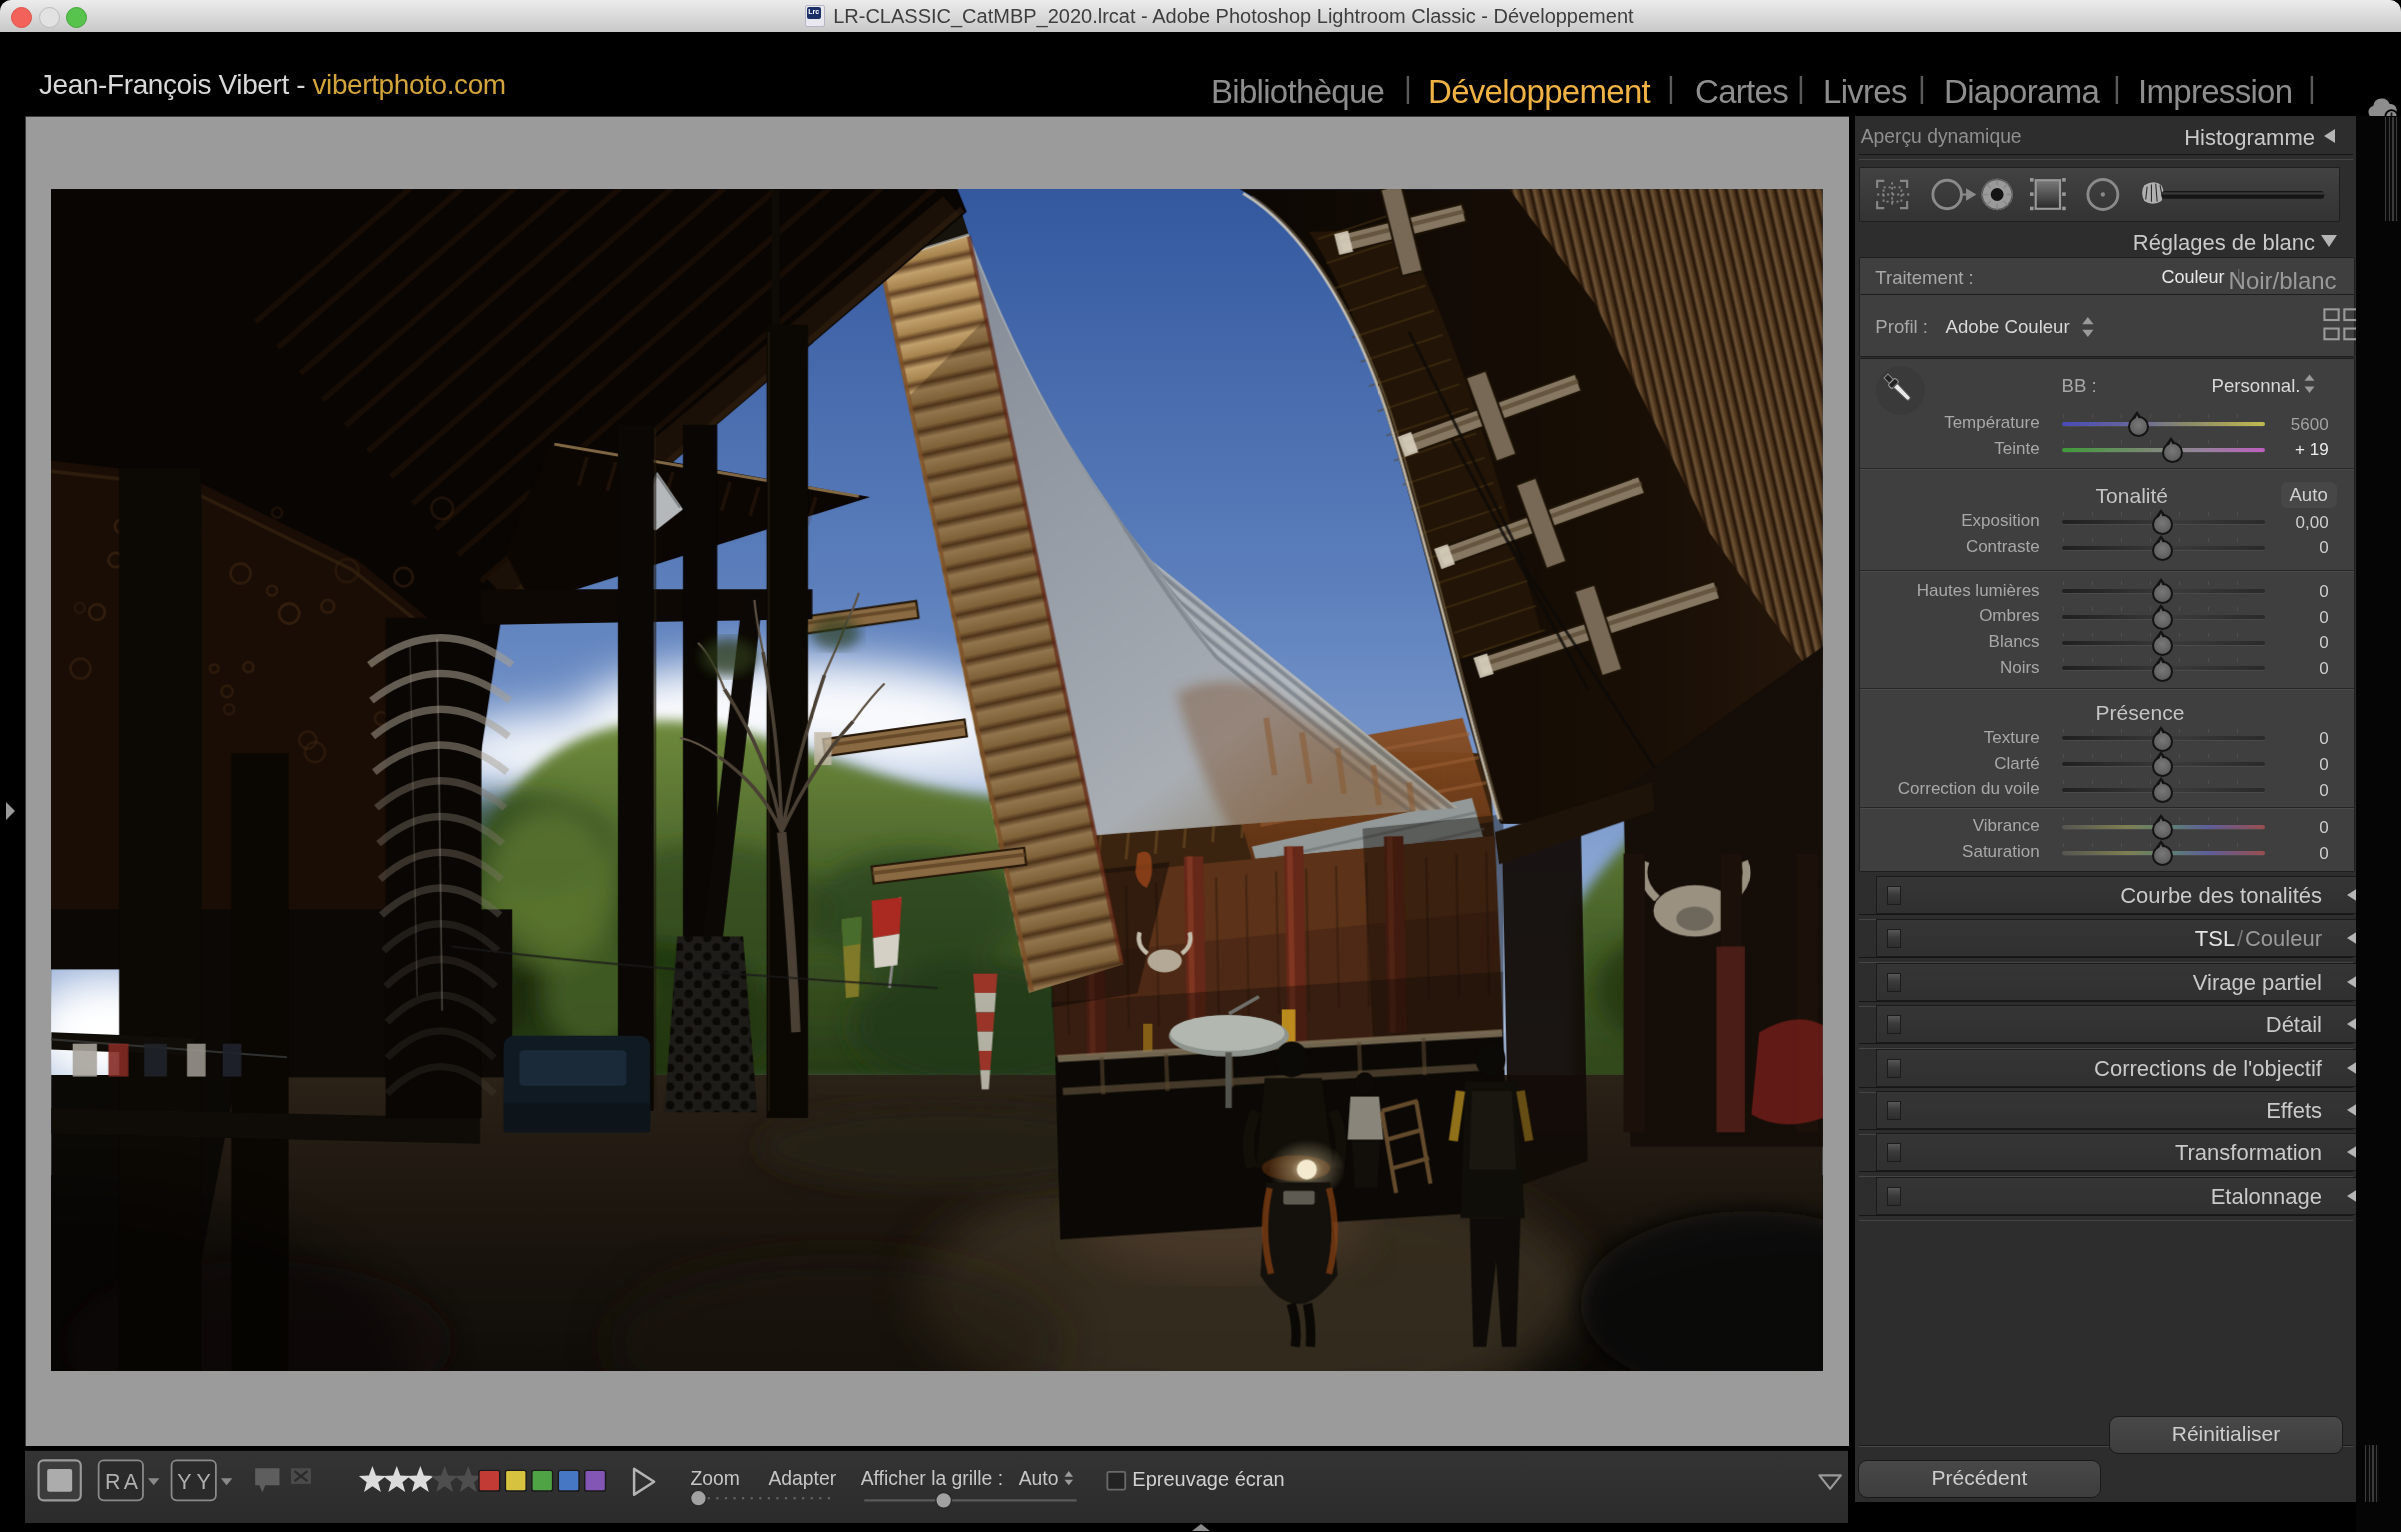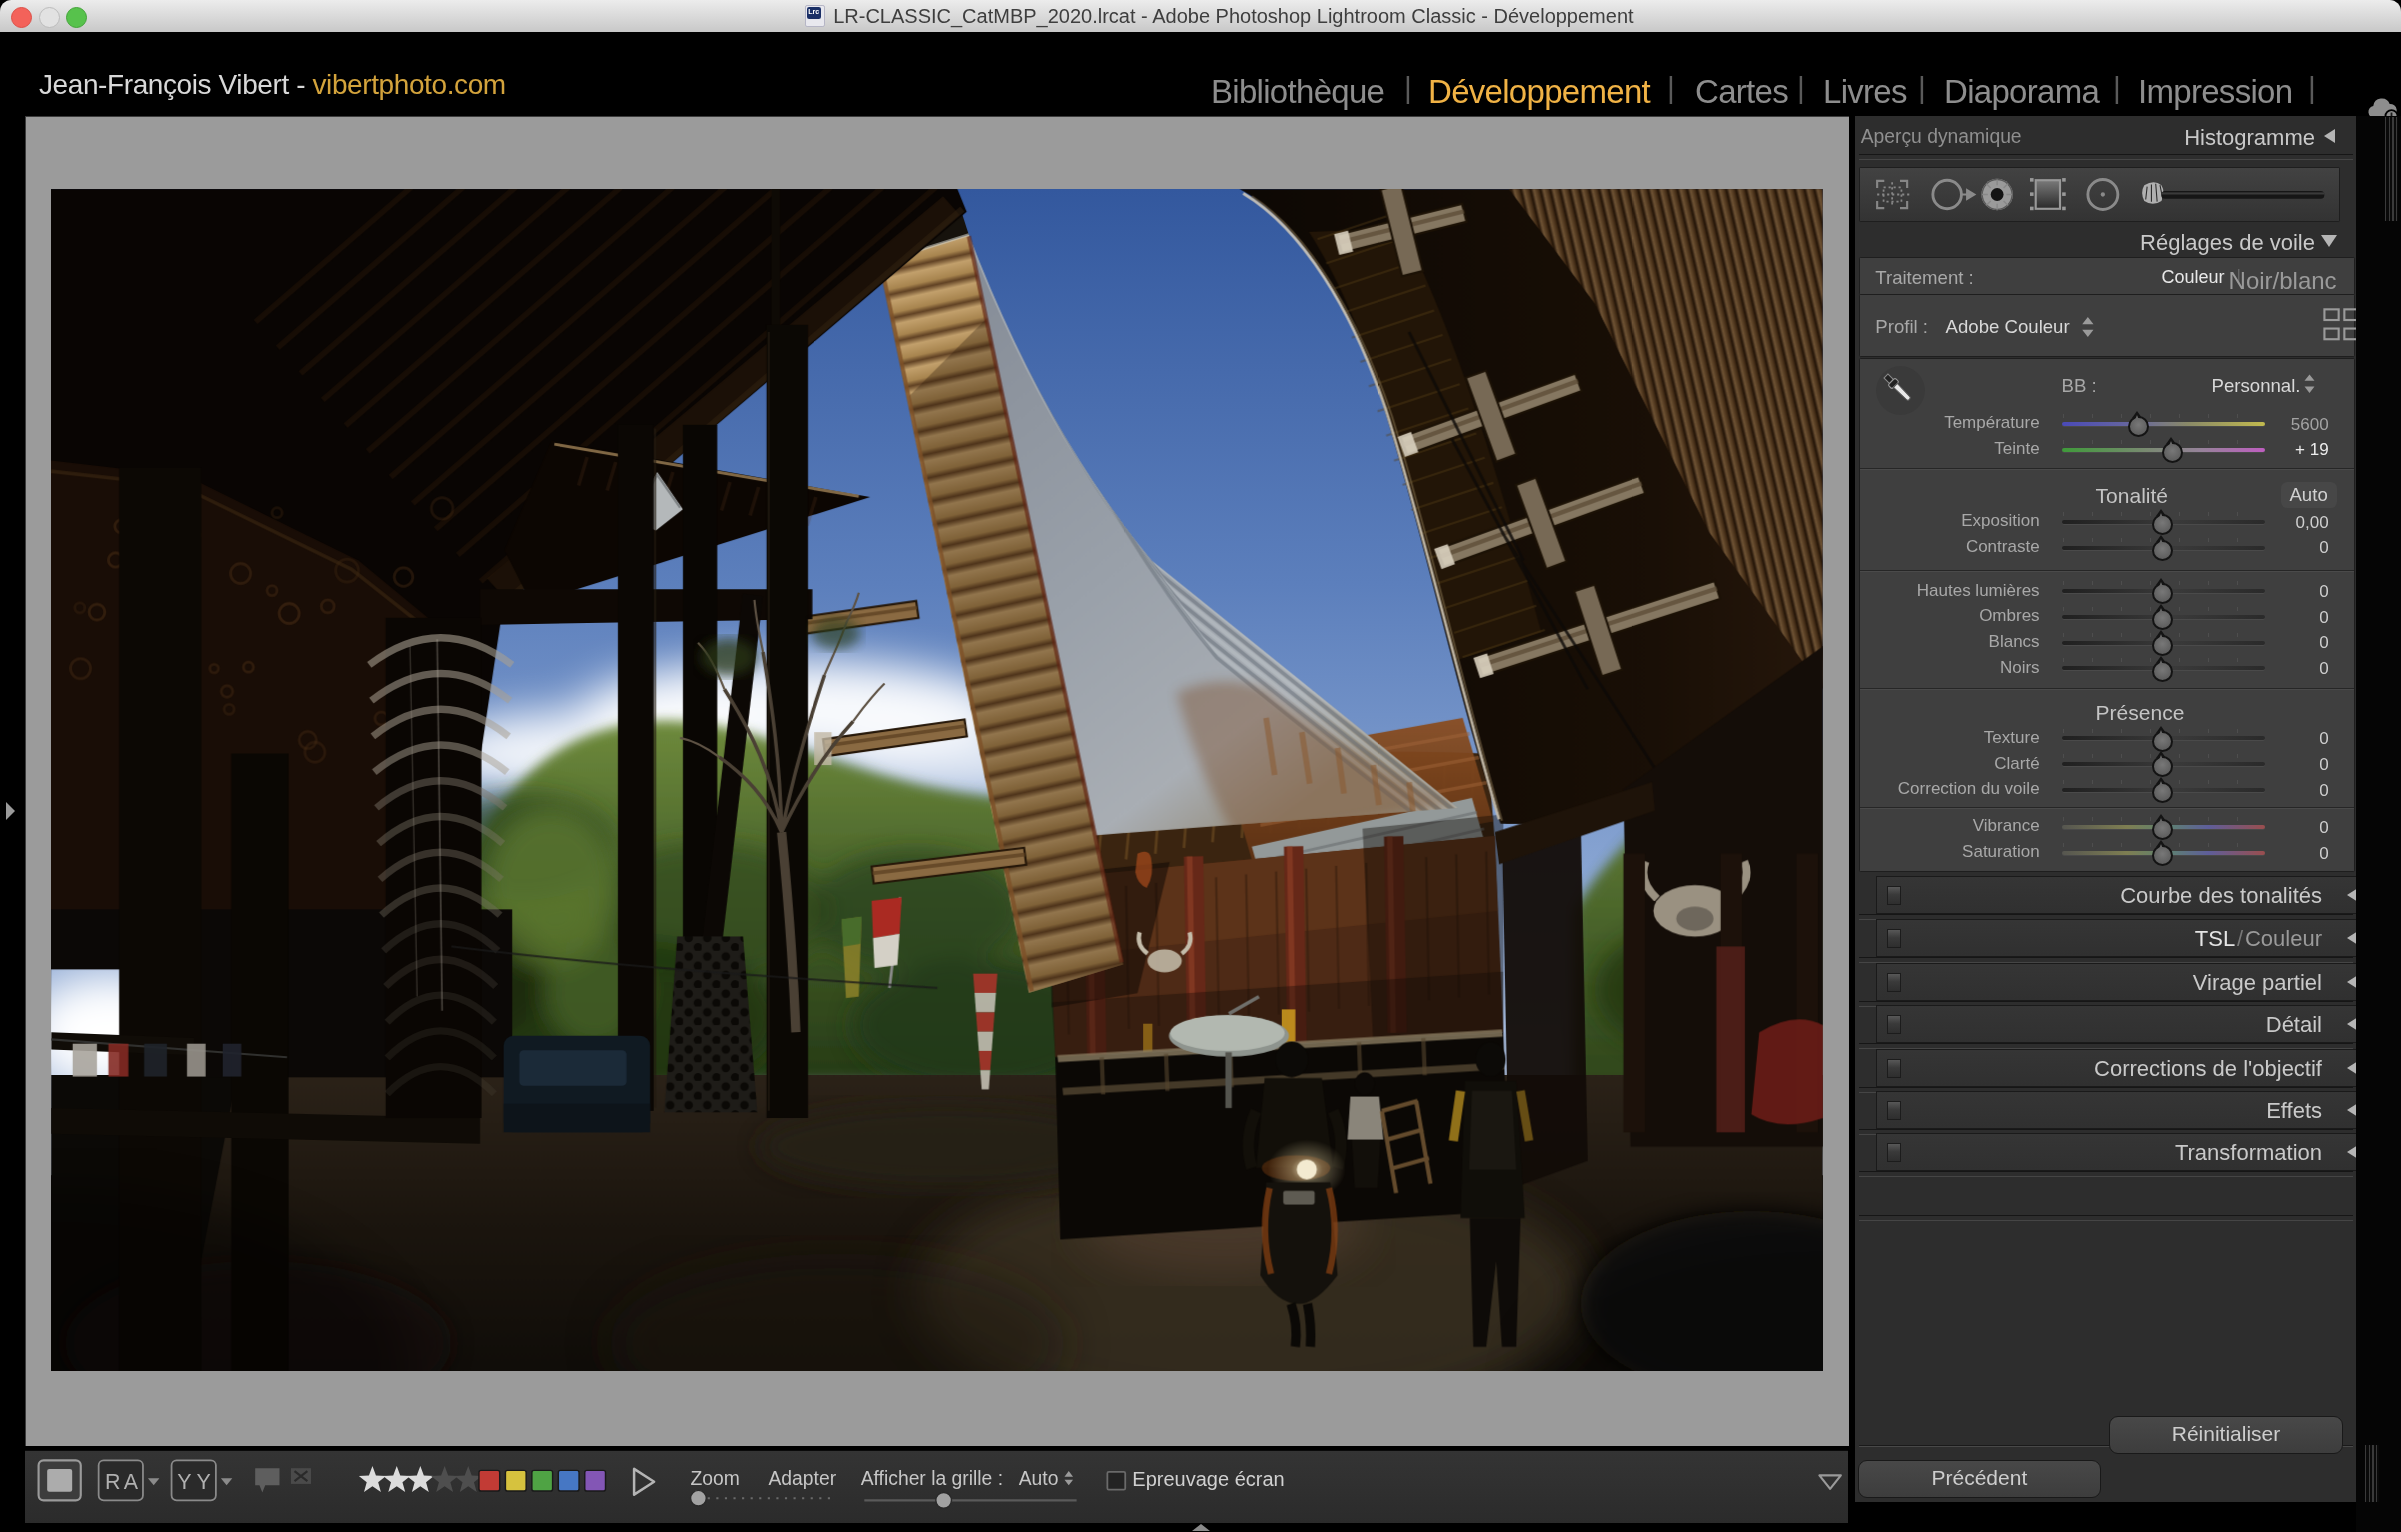--- a/index.html
+++ b/index.html
@@ -573,21 +573,21 @@
 <circle cx="340" cy="37" r="21" fill="none" stroke="#8a8a8a" stroke-width="4"></circle>
 <circle cx="340" cy="37" r="3" fill="#8a8a8a"></circle>
 <path d="M398 24 q14 -8 24 0 q6 10 0 22 q-12 8 -24 0 q-6 -12 0 -22" fill="#b0b0b0"></path>
 <g stroke="#2a2a2a" stroke-width="1.5">
           <path d="M402 26 l-2 18 M408 23 l0 24 M414 22 l2 25 M420 24 l4 20"></path>
         </g>
 <rect x="422" y="32" width="228" height="11" rx="5" fill="#161616"></rect>
 <rect x="422" y="34" width="228" height="3" fill="#3a3a3a"></rect>
 </svg>
 </div>
-<div class="ph" style="right:41px;top:114px;font-size:22px;">Réglages de voile</div>
+<div class="ph" style="right:41px;top:114px;font-size:22px;">Réglages de blanc</div>
 <div class="tri-d" style="left:466px;top:119px;"></div>
 <div class="sect" style="top:141px;height:36px;">
 <div class="plabel" style="left:15.7px;top:8.6px;font-size:18.6px;">Traitement :</div>
 <div class="plabel" style="right:129px;top:9.3px;font-size:18px;color:#e8e8e8;">Couleur</div>
 <div class="plabel" style="left:377px;top:7.9px;color:#666;">|</div>
 <div class="plabel" style="right:17px;top:9.3px;font-size:24px;color:#9a9a9a;">Noir/blanc</div>
 </div>
 <div class="sect" style="top:178px;height:61px;">
 <div class="plabel" style="left:15.7px;top:21.4px;font-size:18.6px;">Profil :</div>
 <div class="plabel" style="left:86px;top:21.4px;font-size:18.6px;color:#d8d8d8;">Adobe Couleur</div>
@@ -725,20 +725,25 @@
 <div class="tg"></div>
 <div class="tri-l" style="right:13px;top:10.7px;"></div>
 </div>
 <div class="dbl" style="top:1013px;"></div>
 <div class="chdr" style="top:1017px;">
 <div class="t">Transformation</div>
 <div class="tg"></div>
 <div class="tri-l" style="right:13px;top:10.7px;"></div>
 </div>
 <div class="dbl" style="top:1055px;"></div>
+<div class="chdr" style="top:1061px;">
+<div class="t">Etalonnage</div>
+<div class="tg"></div>
+<div class="tri-l" style="right:13px;top:10.7px;"></div>
+</div>
 <div class="dbl" style="top:1099px;"></div>
 <div style="position:absolute;left:3.6px;top:1329px;width:494px;height:1.4px;background:#1a1a1a;border-bottom:0.7px solid #484848;"></div>
 <div class="btn" style="left:2.9px;top:1344px;width:241px;">Précédent</div>
 <div class="btn" style="left:254px;top:1300px;width:232px;">Réinitialiser</div>
   </div>
   <div class="abs" id="rblack">
     <div class="hatch" style="left:29px;top:1.4px;width:13px;height:104px;"></div>
     <div class="hatch" style="left:8.6px;top:1329px;width:14.3px;height:57px;"></div>
   </div>
 

